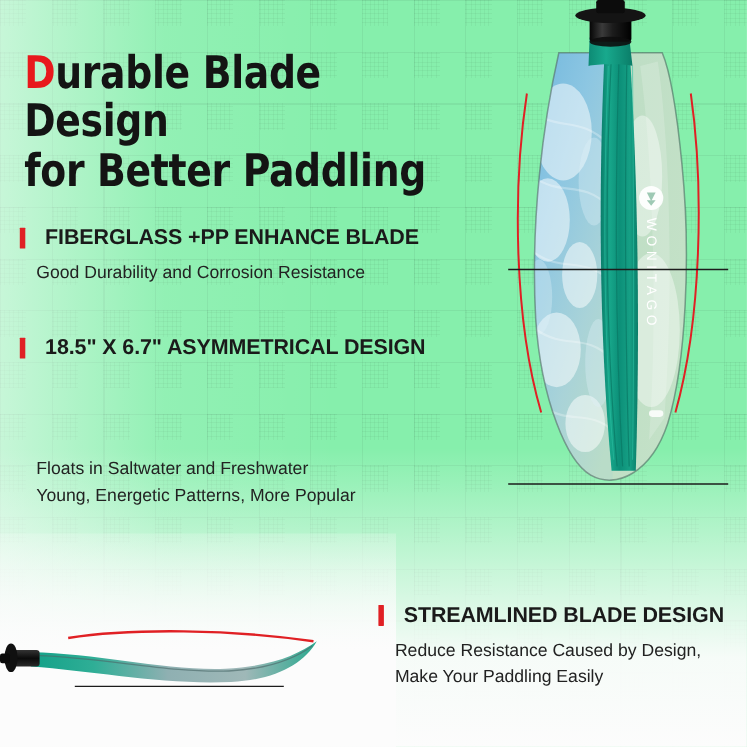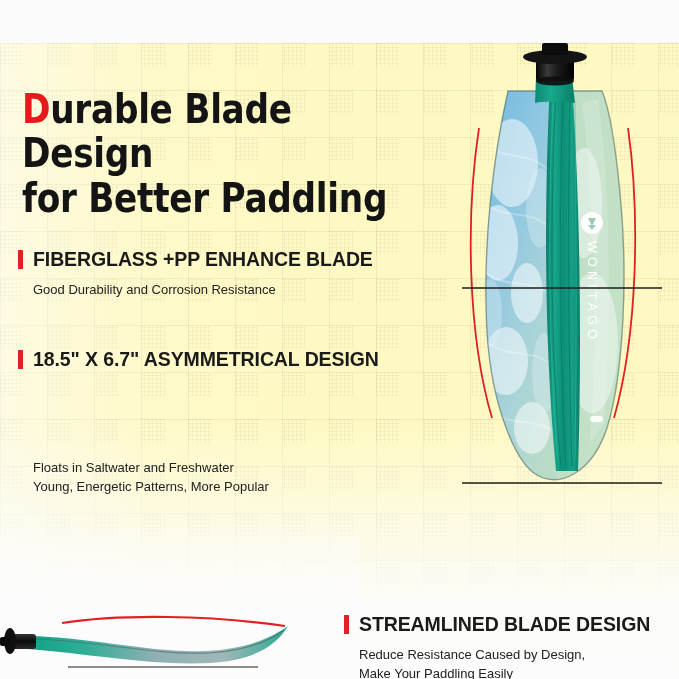--- a/index.html
+++ b/index.html
@@ -2,21 +2,21 @@
 <html><head>
 <meta charset="utf-8">
 <style>
   html,body{margin:0;padding:0;}
   body{
     width:679px;height:679px;overflow:hidden;
     font-family:"Liberation Sans",sans-serif;
     background:#fbfbfb;
     position:relative;
   }
-  #page{position:absolute;inset:0;background:#fef9c3;margin-top:43px;}
+  #page{position:absolute;inset:0;background:#86efac;}
 
   
   .grid-layer{position:absolute;inset:0;pointer-events:none;}
   .grid-major{
     position:absolute;inset:0;
     background-image:
       repeating-linear-gradient(to right, rgba(0,0,0,0.055) 0 1px, transparent 1px 47px),
       repeating-linear-gradient(to bottom, rgba(0,0,0,0.055) 0 1px, transparent 1px 47px);
   }
   .grid-minor{
@@ -56,36 +56,36 @@
     color:#141414;
     transform:scaleX(.93);
     transform-origin:left top;
     white-space:pre-line;
   }
   .headline .dropcap{color:#e8191c;}
 
   
   .feature{position:absolute;}
   .feature .head{
-    display:flex;align-items:center;gap:10px;
+    display:flex;align-items:center;gap:18px;
     font-size:19.5px;font-weight:bold;color:#1a1a1a;
     letter-spacing:-0.1px;white-space:nowrap;
   }
   .tick{
     width:5px;height:19px;background:#e02024;flex:none;border-radius:.5px;
   }
   .feature .sub{
     margin-left:15px;margin-top:9px;
-    font-size:13px;color:#222;line-height:1.48;white-space:pre-line;
+    font-size:16px;color:#222;line-height:1.48;white-space:pre-line;
   }
 
   #feature-1{left:18px;top:205px;}
   #feature-2{left:18px;top:305px;}
   #feature-3{left:18px;top:406px;}
-  #feature-4{left:344px;top:570px;}
+  #feature-4{left:344px;top:548px;}
   #feature-4 .head{font-size:19.5px;}
 
   
   .blade-wrap{position:absolute;left:432px;top:0px;width:247px;height:470px;}
   .blade-svg{position:absolute;inset:0;}
 
   
   .side-wrap{position:absolute;left:0px;top:548px;width:330px;height:105px;}
   .side-svg{position:absolute;inset:0;}
 

